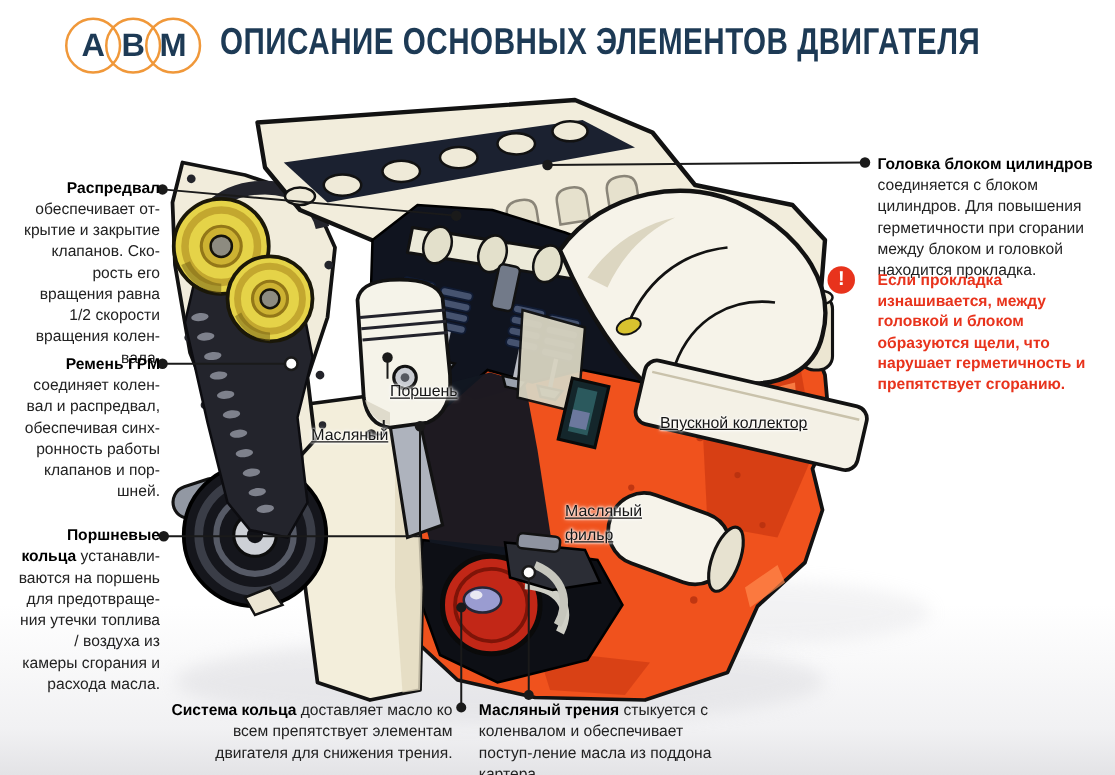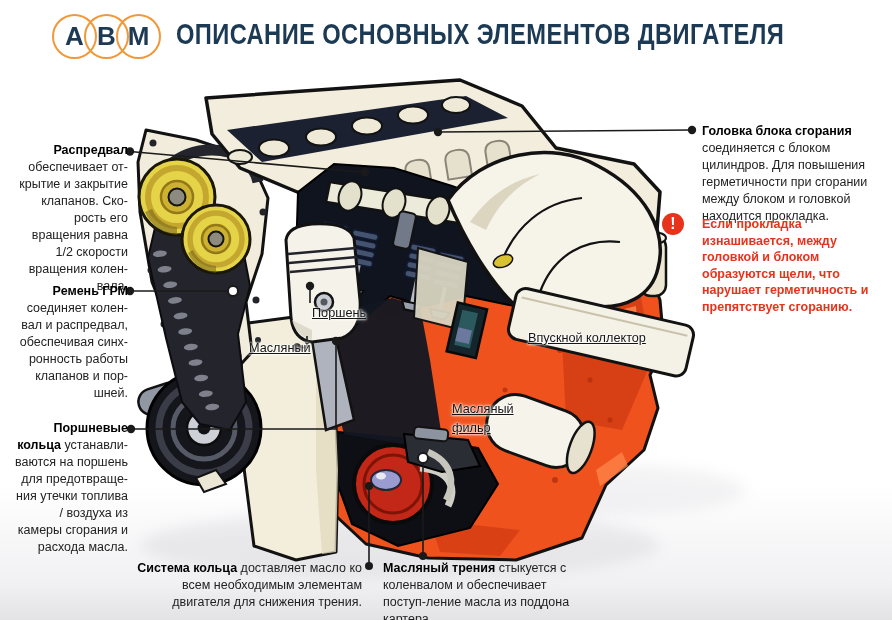--- a/index.html
+++ b/index.html
@@ -311,31 +311,31 @@
   <div class="callout ra" style="left:14px;top:420px;width:114px">
     <b>Поршневые кольца</b>
     <span>устанавли-ваются на поршень для предотвраще-ния утечки топлива / воздуха из камеры сгорания и расхода масла.</span>
   </div>
   <div class="callout ra" style="left:16px;top:283px;width:112px">
     <b>Ремень ГРМ</b>
     <span>соединяет колен-вал и распредвал, обеспечивая синх-ронность работы клапанов и пор-шней.</span>
   </div>
 
   <div class="callout" style="left:702px;top:123px;width:196px">
-    <b>Головка блока сгорания</b>
+    <b>Головка блоком цилиндров</b>
     <span>соединяется с блоком цилиндров. Для повышения герметичности при сгорании между блоком и головкой находится прокладка.</span>
   </div>
   <div class="warn-icon">
     <span>!</span>
   </div>
   <div class="callout warning-text" style="left:702px;top:216px;width:192px;line-height:16.5px">Если прокладка изнашивается, между головкой и блоком образуются щели, что нарушает герметичность и препятствует сгоранию.</div>
 
   <div class="callout ra" style="left:132px;top:560px;width:230px">
     <b>Система кольца</b>
-    <span>доставляет масло ко всем необходимым элементам двигателя для снижения трения.</span>
+    <span>доставляет масло ко всем препятствует элементам двигателя для снижения трения.</span>
   </div>
   <div class="callout" style="left:383px;top:560px;width:208px">
     <b>Масляный трения</b>
     <span>стыкуется с коленвалом и обеспечивает поступ-ление масла из поддона картера.</span>
   </div>
 
   <div class="figlabel nowrap" style="left:312px;top:303px">Поршень</div>
   <div class="figlabel nowrap" style="left:249px;top:338px">Масляный</div>
   <div class="figlabel nowrap" style="left:528px;top:328px">Впускной коллектор</div>
   <div class="figlabel" style="left:452px;top:400px;width:80px;line-height:19px">Масляный фильр</div>

